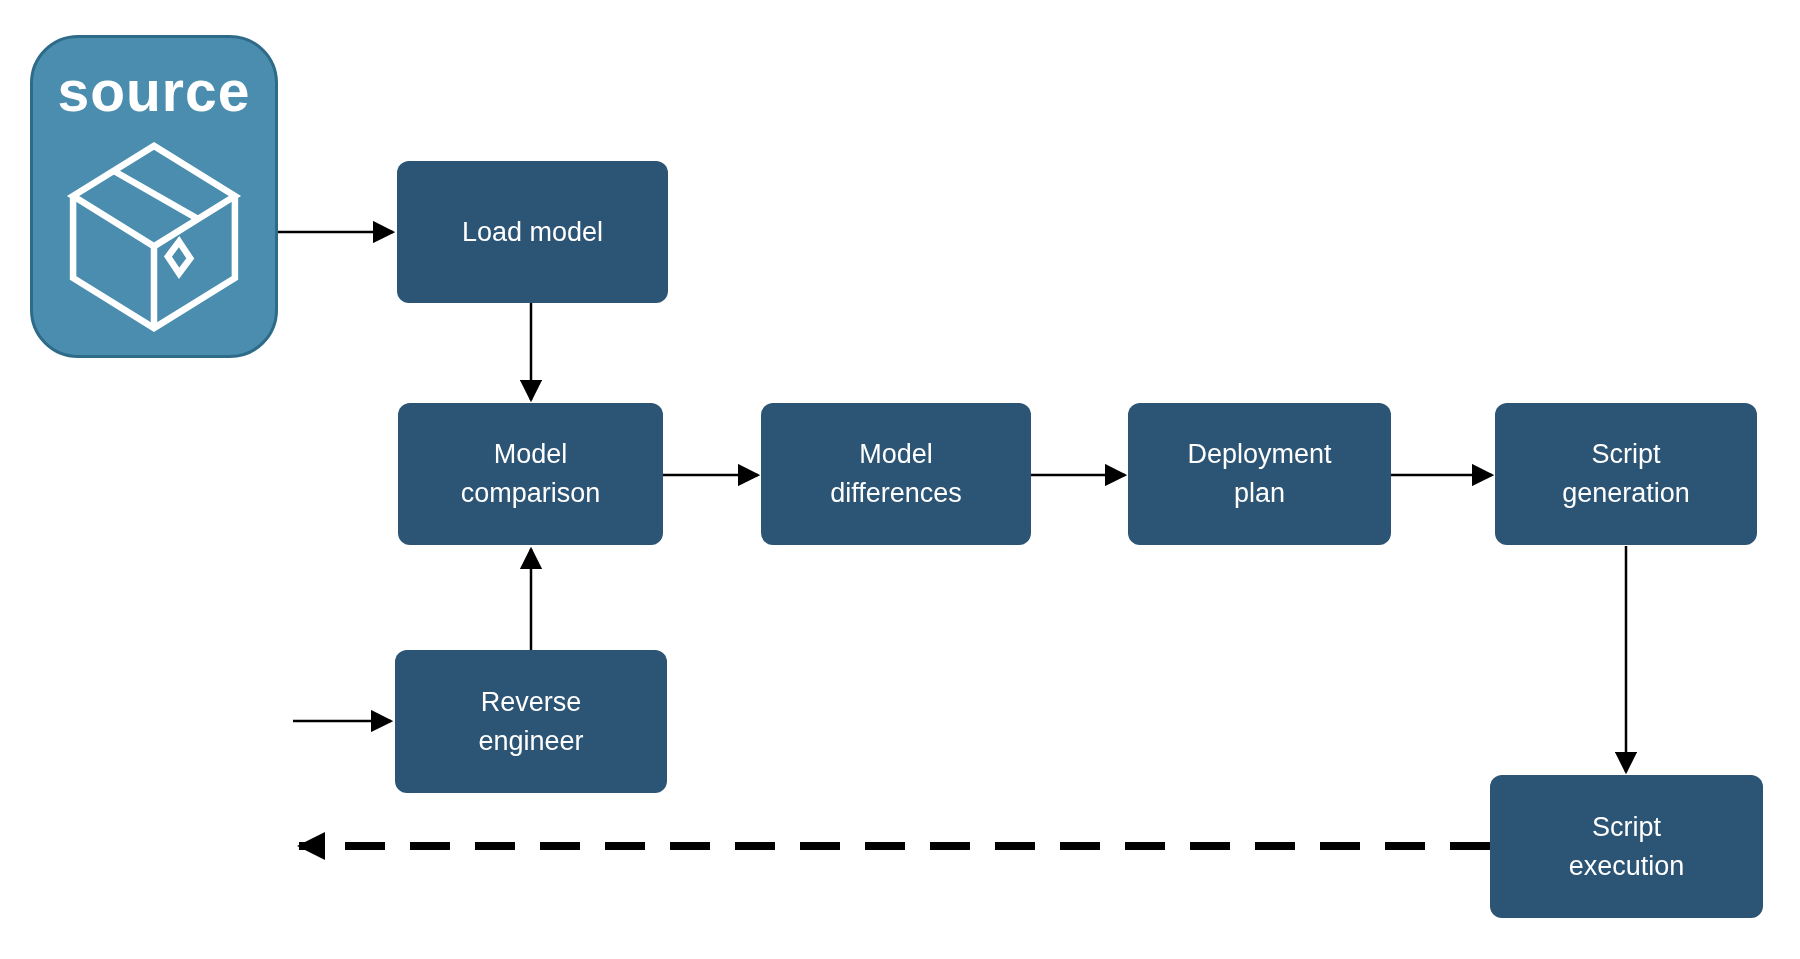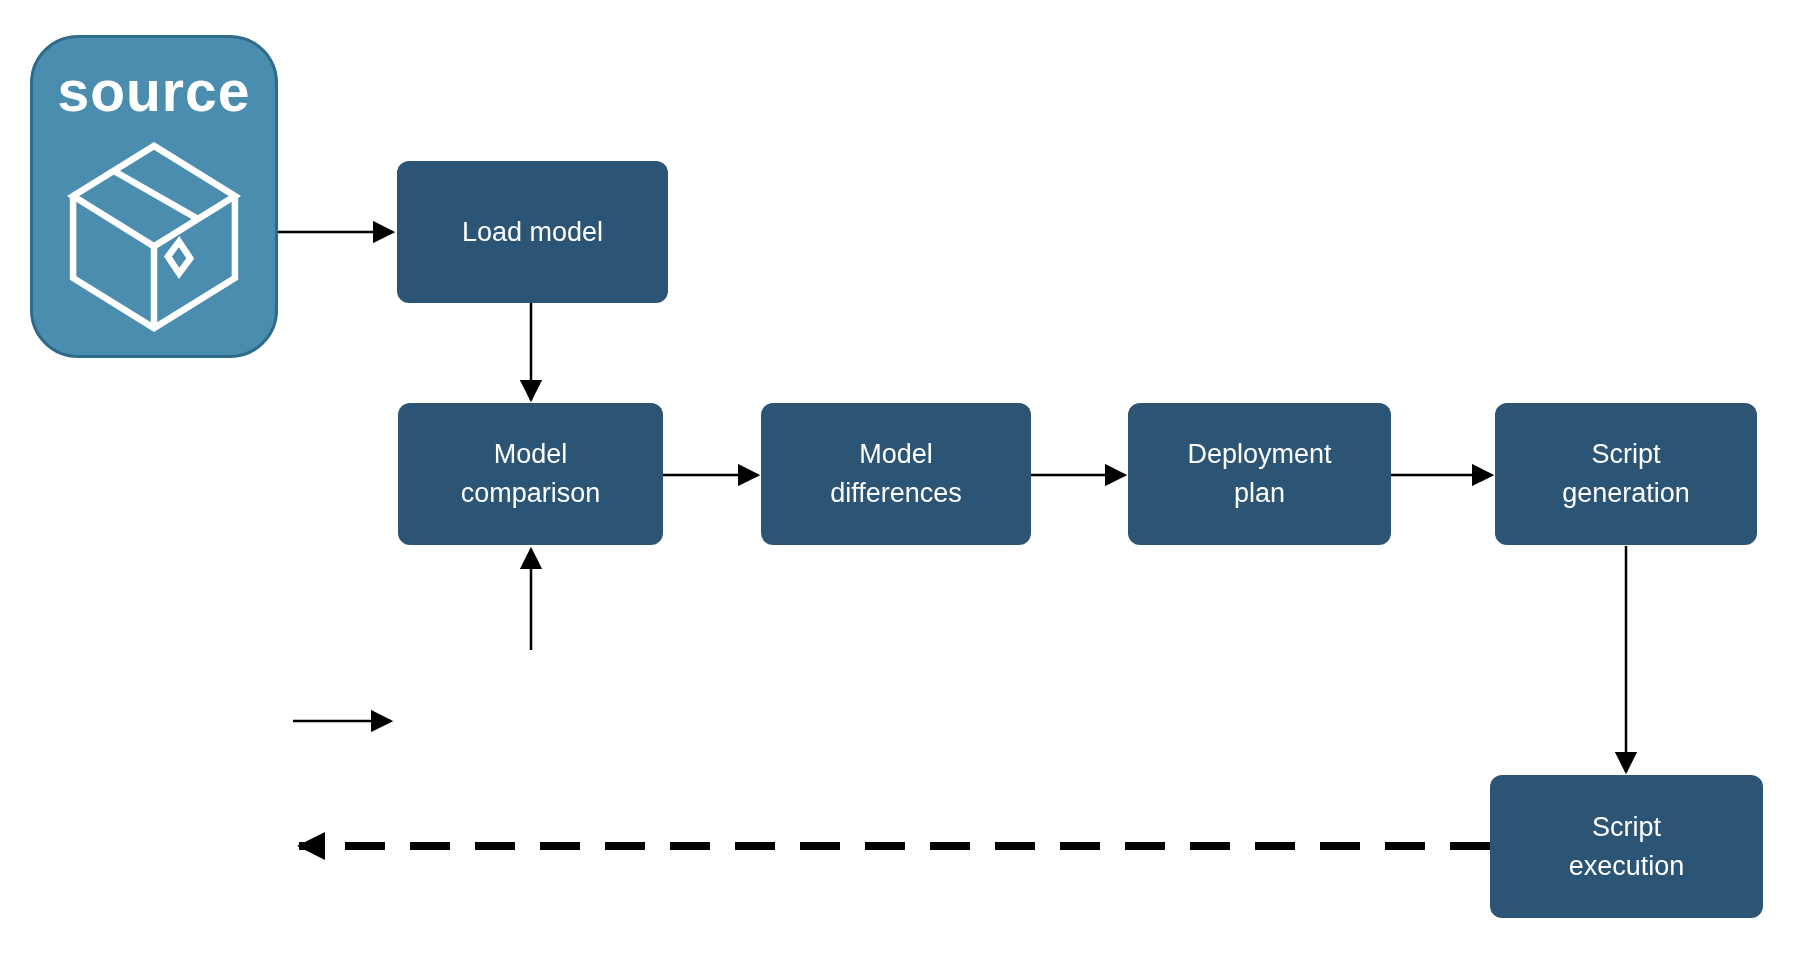--- a/index.html
+++ b/index.html
@@ -99,19 +99,23 @@
   <div class="process" style="left:1128px; top:403px; width:263px; height:142px;">
     <span class="process-label">Deployment
 plan</span>
   </div>
 
   <div class="process" style="left:1495px; top:403px; width:262px; height:142px;">
     <span class="process-label">Script
 generation</span>
   </div>
 
+  <div class="process" style="left:395px; top:650px; width:272px; height:143px;">
+    <span class="process-label">Reverse
+engineer</span>
+  </div>
 
   <div class="process" style="left:1490px; top:775px; width:273px; height:143px;">
     <span class="process-label">Script
 execution</span>
   </div>
 
 </div>
 
 </body></html>

